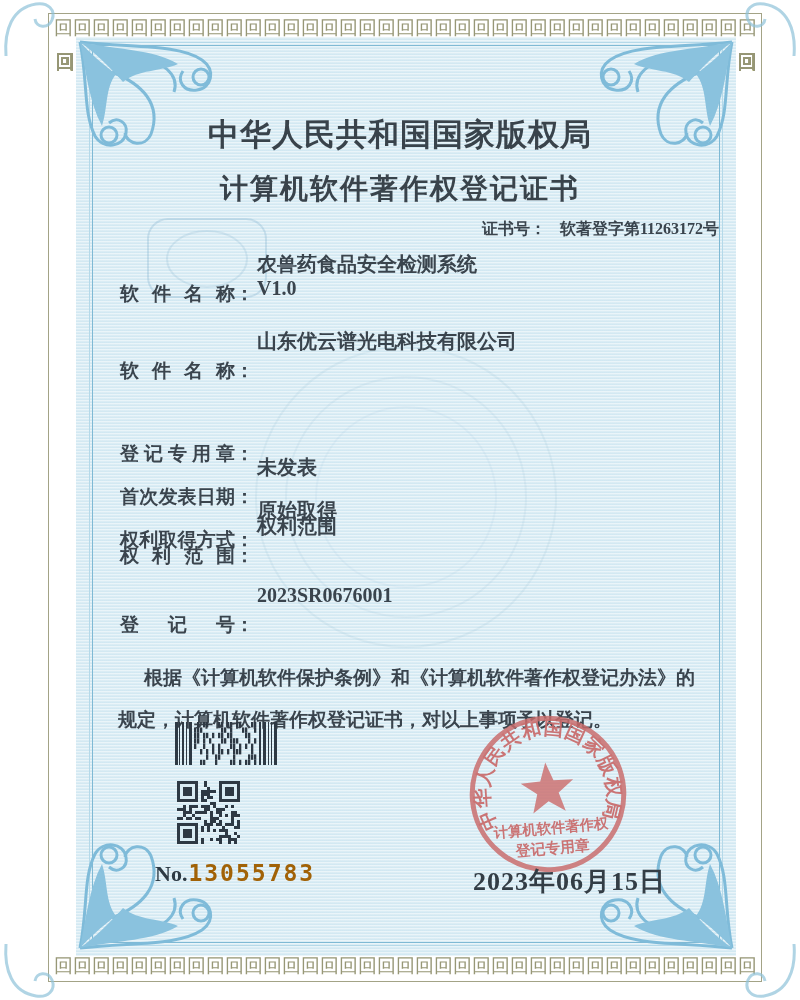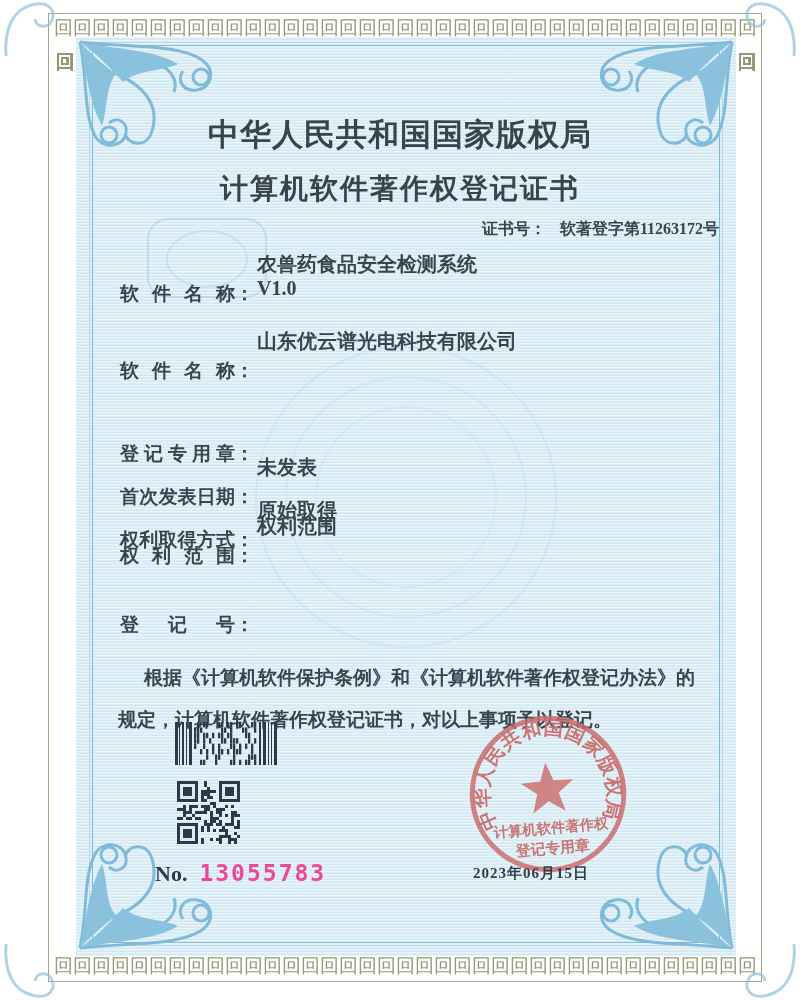--- a/index.html
+++ b/index.html
@@ -46,26 +46,26 @@
   .fcolon{font-size:19px;}
   .fvalue{position:absolute;left:137px;top:-1px;font-size:20px;line-height:24px;white-space:nowrap;}
   .r0{top:253px;} .r1{top:330px;} .r2{top:413px;} .r3{top:456px;}
   .r4{top:499px;} .r5{top:515px;} .r6{top:584px;}
   .statement{position:absolute;left:118px;top:633px;width:580px;font-size:19px;
     font-weight:bold;line-height:42px;margin-top:24px;}
   .statement .l1{text-indent:26px;}
   .barcode{position:absolute;left:175px;top:722px;}
   .qrcode{position:absolute;left:177px;top:781px;}
   .serial{position:absolute;left:155px;top:860px;display:flex;align-items:baseline;}
-  .serial .prefix{font-size:22px;font-weight:bold;color:#2d3a44;margin-right:12px;}
-  .serial .num{font-size:23px;color:#ec4899;font-family:"DejaVu Sans Mono",monospace;
+  .serial .prefix{font-size:22px;font-weight:bold;color:#2d3a44;margin-right:1px;}
+  .serial .num{font-size:23px;color:#a16207;font-family:"DejaVu Sans Mono",monospace;
     letter-spacing:2px;font-weight:bold;}
   .seal{position:absolute;left:461px;top:707px;width:174px;height:174px;
     transform:rotate(-5deg);opacity:.92;}
-  .issue-date{position:absolute;left:473px;top:864px;font-size:15px;font-weight:bold;
+  .issue-date{position:absolute;left:473px;top:864px;font-size:26px;font-weight:bold;
     letter-spacing:1px;color:#333d45;}
 </style>
 </head>
 <body>
 
 <div class="page">
 
   <div class="outer-line"></div>
 
   <div class="meander m-top">回回回回回回回回回回回回回回回回回回回回回回回回回回回回回回回回回回回回回回回回</div>
@@ -184,20 +184,21 @@
   <div class="row r3">
     <span class="flabel">首次发表日期</span><span class="fcolon">：</span>
     <span class="fvalue">未发表</span>
   </div>
   <div class="row r5">
     <span class="flabel">权利范围</span><span class="fcolon">：</span>
     <span class="fvalue">权利范围</span>
   </div>
   <div class="row r6">
     <span class="flabel">登记号</span><span class="fcolon">：</span>
+    <span class="fvalue">2023SR0676001</span>
   </div>
 
   <div class="statement">
     <div class="l1">根据《计算机软件保护条例》和《计算机软件著作权登记办法》的</div>
     <div class="l2">规定，计算机软件著作权登记证书，对以上事项予以登记。</div>
   </div>
 
   <svg class="barcode" id="barcode-svg" width="102" height="43">
       <rect x="0" y="0" width="3" height="43" fill="#2e3944"></rect>
       <rect x="4" y="0" width="1" height="43" fill="#2e3944"></rect>

